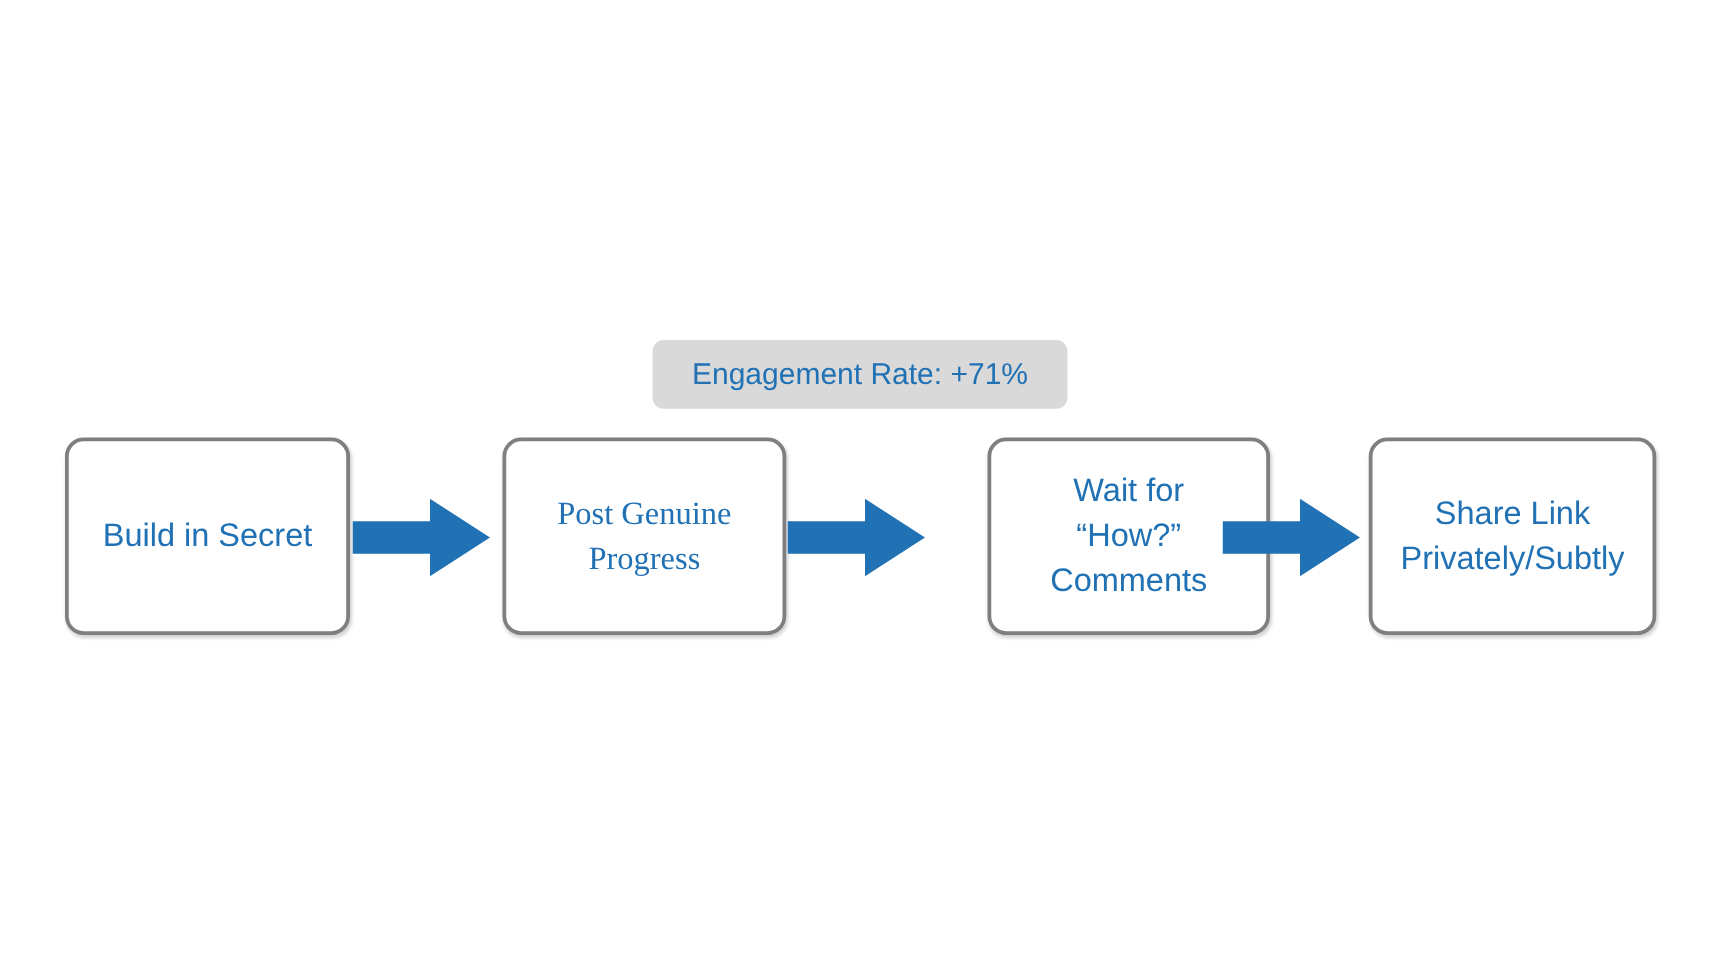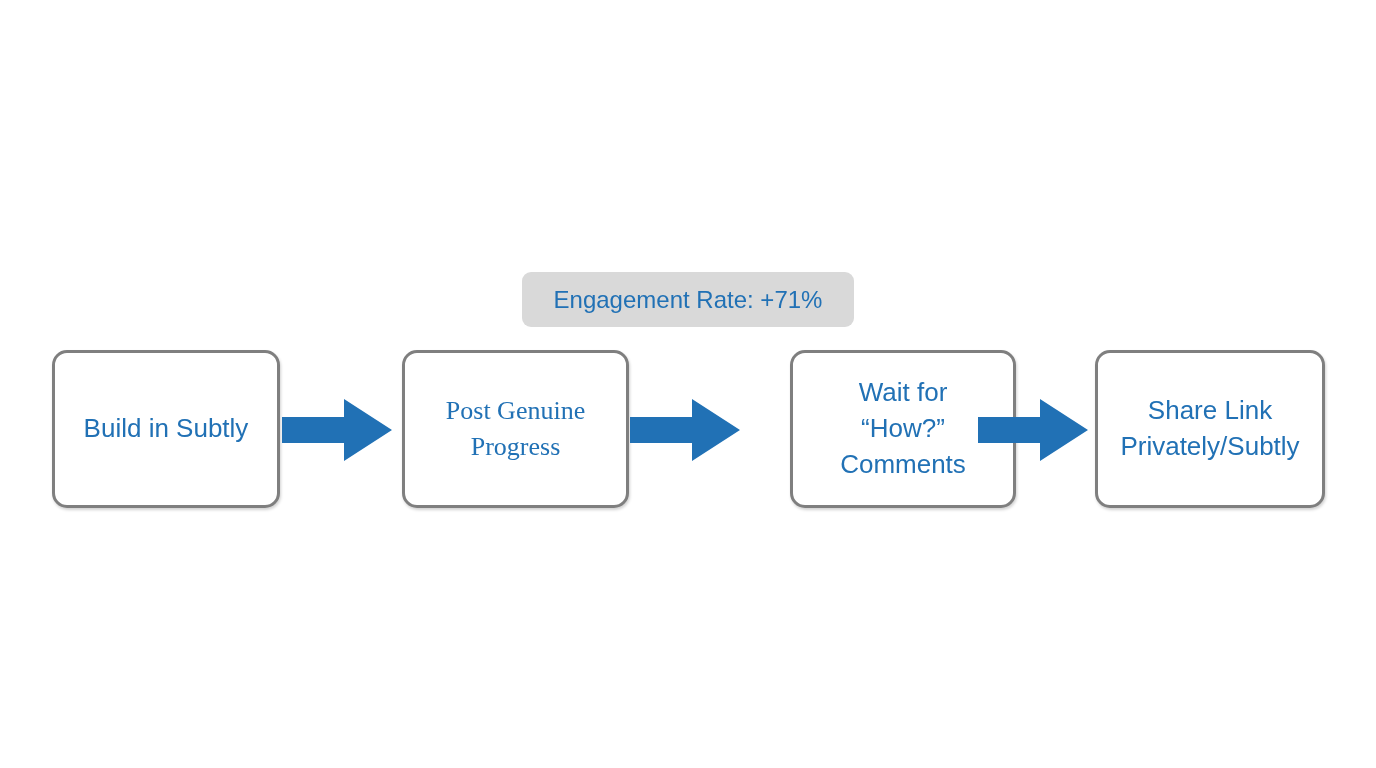--- a/index.html
+++ b/index.html
@@ -111,21 +111,21 @@
 <div id="slide">
 
 
   <div id="metric-badge">
     <span class="badge-text">Engagement Rate: +71%</span>
   </div>
 
   <div id="flow-row">
 
     <div class="flow-step step-0">
-      <span class="step-label">Build in Subtly</span>
+      <span class="step-label">Build in Secret</span>
     </div>
 
     <div class="flow-arrow arrow-0">
       <svg viewBox="0 0 110 62" preserveAspectRatio="none" aria-hidden="true">
         <polygon points="0,18 62,18 62,0 110,31 62,62 62,44 0,44" fill="#2171b5"></polygon>
       </svg>
     </div>
 
     <div class="flow-step step-1">
       <span class="step-label">Post Genuine

